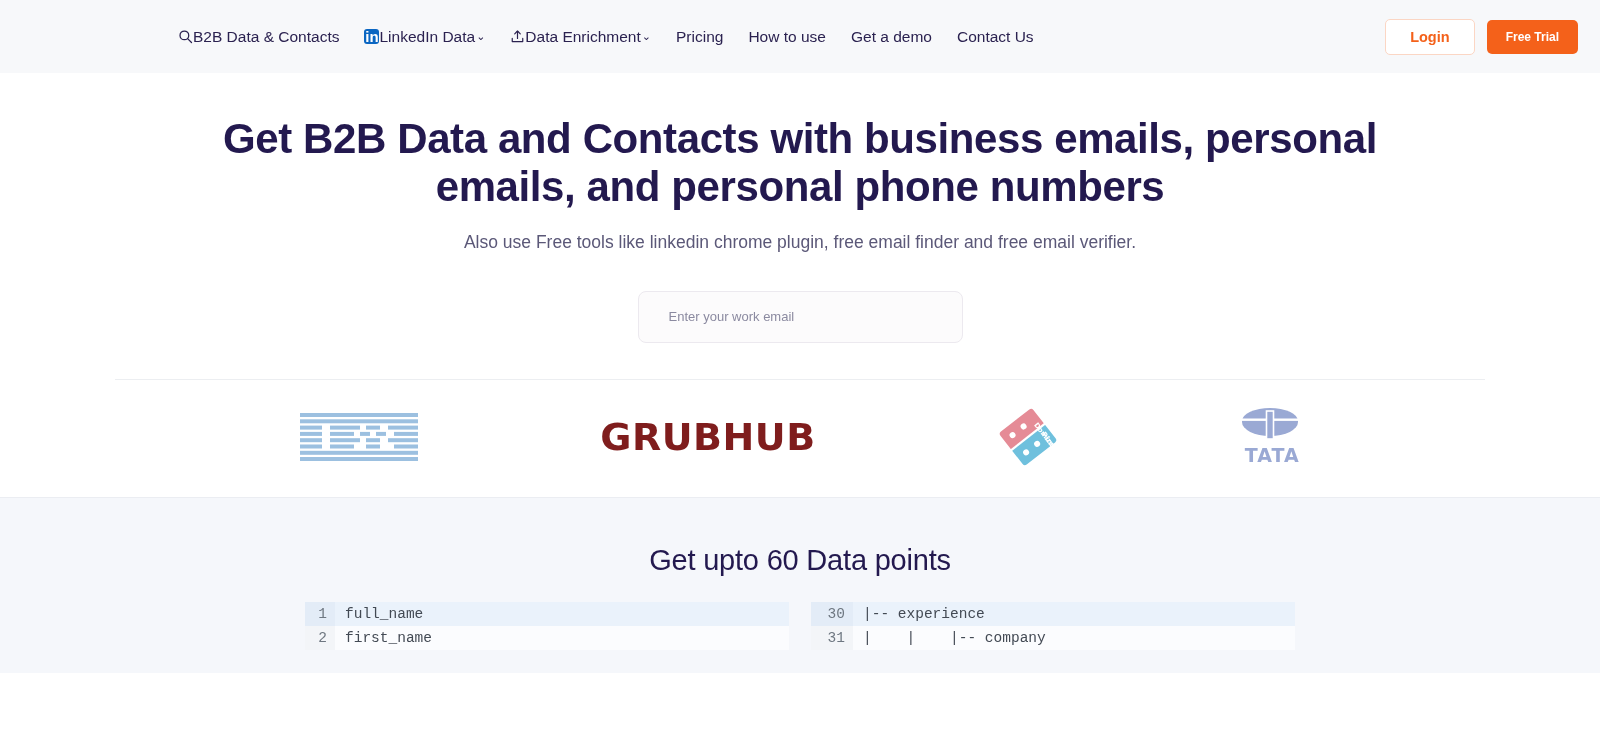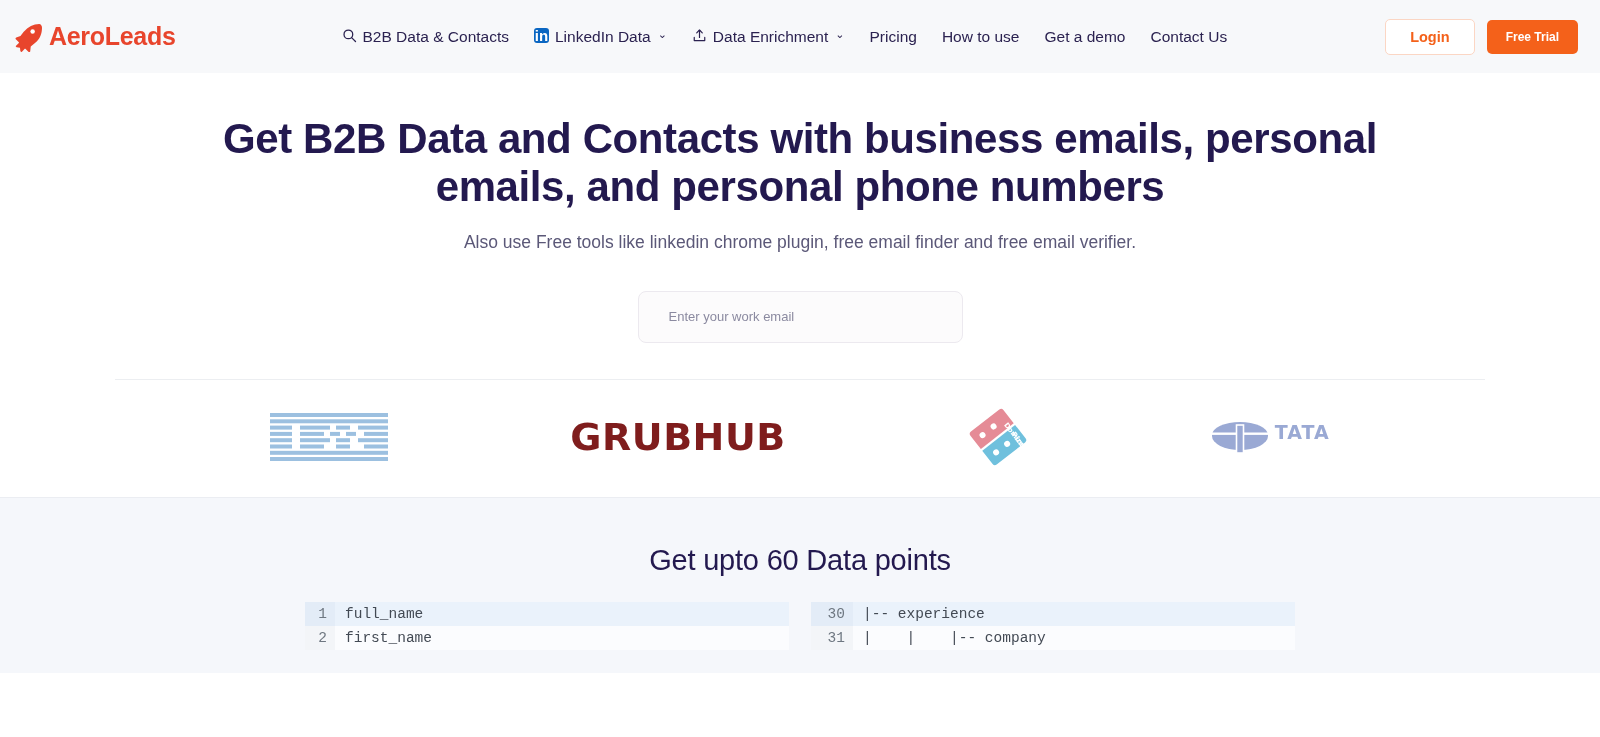--- a/index.html
+++ b/index.html
@@ -34,21 +34,22 @@
     letter-spacing: -0.3px;
   }
   .nav-links {
     display: flex;
     align-items: center;
     gap: 25px;
     margin-left: 166px;
   }
   .nav-item {
     display: flex;
-    gap: 6px;
+    align-items: center;
+    gap: 0;
     font-size: 15.5px;
     color: #2b2250;
     cursor: pointer;
     white-space: nowrap;
   }
   .nav-item .caret {
     font-size: 11px;
     color: #2b2250;
     margin-left: 1px;
   }
@@ -174,21 +175,21 @@
 
   
   .ibm-logo { display:block; }
   .grubhub-logo {
     color: #7f1d1d;
     font-size: 38px;
     font-weight: bold;
     letter-spacing: 0.5px;
     font-family: "DejaVu Sans", sans-serif;
   }
-  .tata-wrap { display: flex; align-items: flex-start; gap: 5px; }
+  .tata-wrap { display: flex; flex-direction: column; align-items: flex-end; gap: 5px; }
   .tata-logo { display:block; }
   .tata-text {
     color: #9aa9d4;
     font-size: 19px;
     font-weight: bold;
     letter-spacing: 1px;
     font-family: "DejaVu Sans", sans-serif;
   }
 
   
@@ -241,29 +242,20 @@
     padding-left: 10px;
     color: #434a54;
     white-space: pre;
   }
 </style>
 </head>
 <body>
 
 <div class="navbar">
 
-  <div class="brand">
-    <span>
-      <svg class="rocket-icon" viewBox="0 0 32 32">
-        <path d="M29 2c-6 0-12 3-16.5 8.5L9 15l-4.5 1.5c-.8.3-1 1.3-.4 1.9l3.2 3.2c.2.2.2.5 0 .7l-3 3c-.6.6-.2 1.6.6 1.7l3.6.4.4 3.6c.1.8 1.1 1.2 1.7.6l3-3c.2-.2.5-.2.7 0l3.2 3.2c.6.6 1.6.4 1.9-.4L20 26l4.5-3.5C30 18 32 12 32 6c0-2-1.2-4-3-4z" fill="#e8452c"></path>
-        <circle cx="22" cy="10" r="2.4" fill="#ffffff"></circle>
-      </svg>
-    </span>
-    <span class="brand-name">AeroLeads</span>
-  </div>
 
   <div class="nav-links">
 
     <div class="nav-item">
       <span>
         <svg class="search-icon" viewBox="0 0 20 20" fill="none" stroke="#2b2250" stroke-width="1.7">
           <circle cx="8.5" cy="8.5" r="5.8"></circle>
             <line x1="12.8" y1="12.8" x2="18" y2="18" stroke-linecap="round"></line>
         </svg>
       </span>

